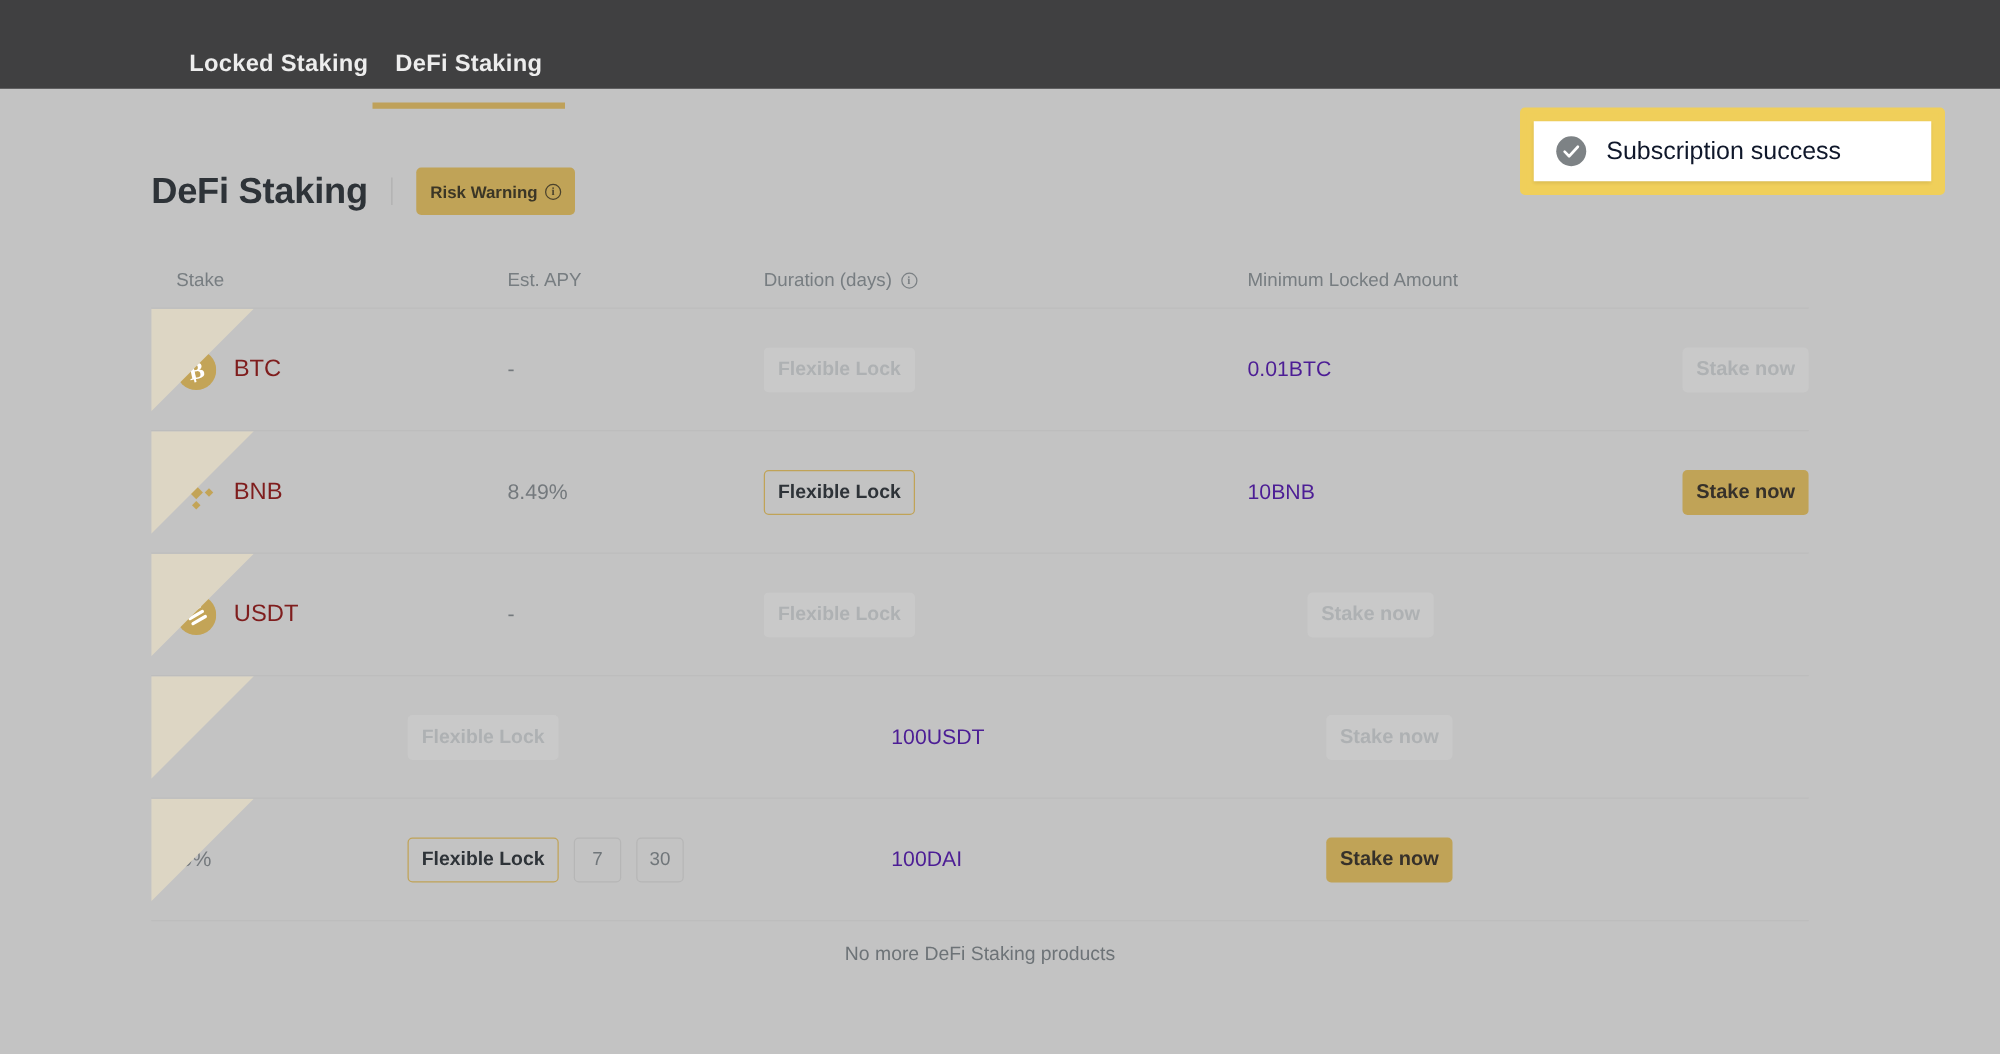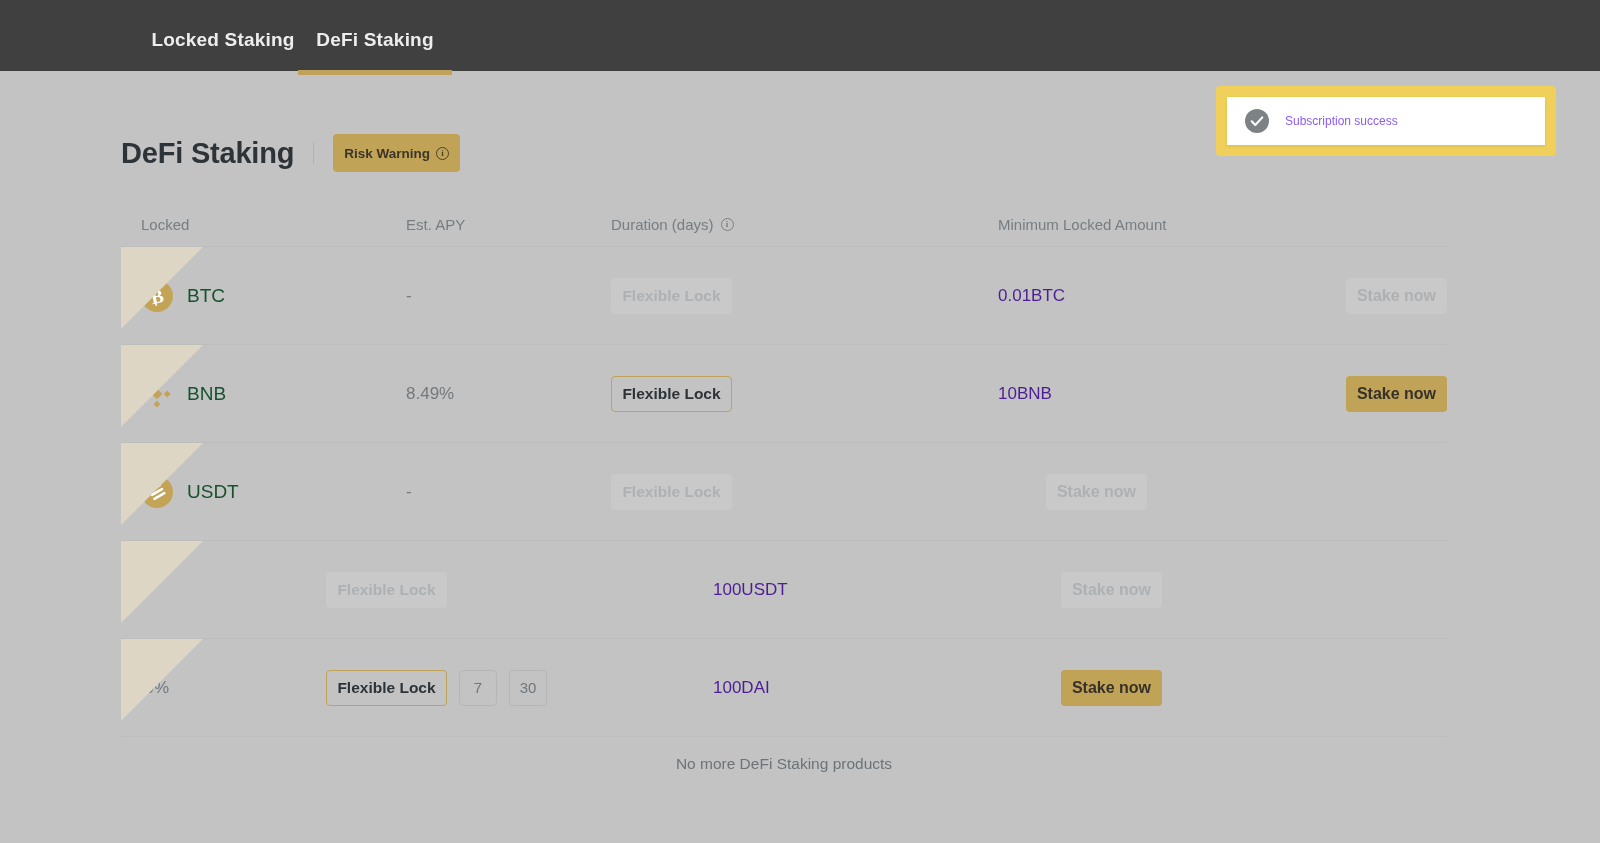--- a/index.html
+++ b/index.html
@@ -10,21 +10,21 @@
     overflow: hidden;
   }
 
   
   .topnav {
     position: absolute; left: 0; top: 0;
     width: 1600px; height: 71px;
     background: #404041;
   }
   .nav-tabs {
-    position: absolute; left: 148px; top: 4px;
+    position: absolute; left: 148px; top: 16px;
     height: 71px; display: flex; align-items: center; gap: 0;
   }
   .nav-tab {
     position: relative;
     height: 71px;
     display: flex; align-items: center; justify-content: center;
     font-size: 19px; font-weight: bold; letter-spacing: .2px;
     color: #ededed; cursor: pointer; user-select: none;
   }
   .nav-tab.t0 { width: 150px; }
@@ -50,21 +50,21 @@
     padding-left: 18px; gap: 16px;
     box-shadow: 0 1px 3px rgba(0,0,0,.10);
   }
   .check-icon {
     width: 24px; height: 24px; border-radius: 50%;
     background: #7d8285;
     display: flex; align-items: center; justify-content: center;
     flex: none;
   }
   .check-icon svg { display: block; }
-  .toast-text { font-size: 12px; color: #8b5cf6; white-space: nowrap; }
+  .toast-text { font-size: 20px; color: #0f172a; white-space: nowrap; }
 
   
   .page { position: absolute; left: 0; top: 71px; width: 1600px; height: 772px; }
 
   .title-row {
     position: absolute; left: 121px; top: 63px;
     display: flex; align-items: center; gap: 0;
   }
   .page-title {
     font-size: 29px; font-weight: bold; color: #2e3338; letter-spacing: -.2px;
@@ -119,21 +119,21 @@
     width: 110px; height: 82px;
     transform: rotate(-45deg);
     transform-origin: 0 0;
     display: flex; align-items: flex-start; justify-content: flex-start;
     pointer-events: none;
   }
 
   .token-cell { display: flex; align-items: center; gap: 14px; }
   .coin { width: 32px; height: 32px; flex: none; }
   .coin svg { display: block; }
-  .token-name { font-size: 19px; color: #14532d; }
+  .token-name { font-size: 19px; color: #7f1d1d; }
 
   .apy { font-size: 17px; color: #74797d; }
 
   .dur-group { display: flex; align-items: flex-end; gap: 12px; }
   .pill {
     height: 36px; border-radius: 4px;
     display: flex; align-items: center; justify-content: center;
     font-size: 15.5px; font-weight: bold; cursor: pointer; user-select: none;
   }
   .pill.flex { width: 121px; }
@@ -189,21 +189,21 @@
     <div class="title-divider"></div>
     <div class="risk-badge">
       <span class="risk-badge-label">Risk Warning</span>
       <span class="info-circle">i</span>
     </div>
   </div>
 
   <div class="table">
 
     <div class="thead">
-      <div class="th c-token">Locked</div>
+      <div class="th c-token">Stake</div>
       <div class="th c-apy">Est. APY</div>
       <div class="th c-duration">
         <span>Duration (days)</span>
         <span class="info-circle grey">i</span>
       </div>
       <div class="th c-min">Minimum Locked Amount</div>
       <div class="th c-action"></div>
     </div>
 
     <div class="row">

